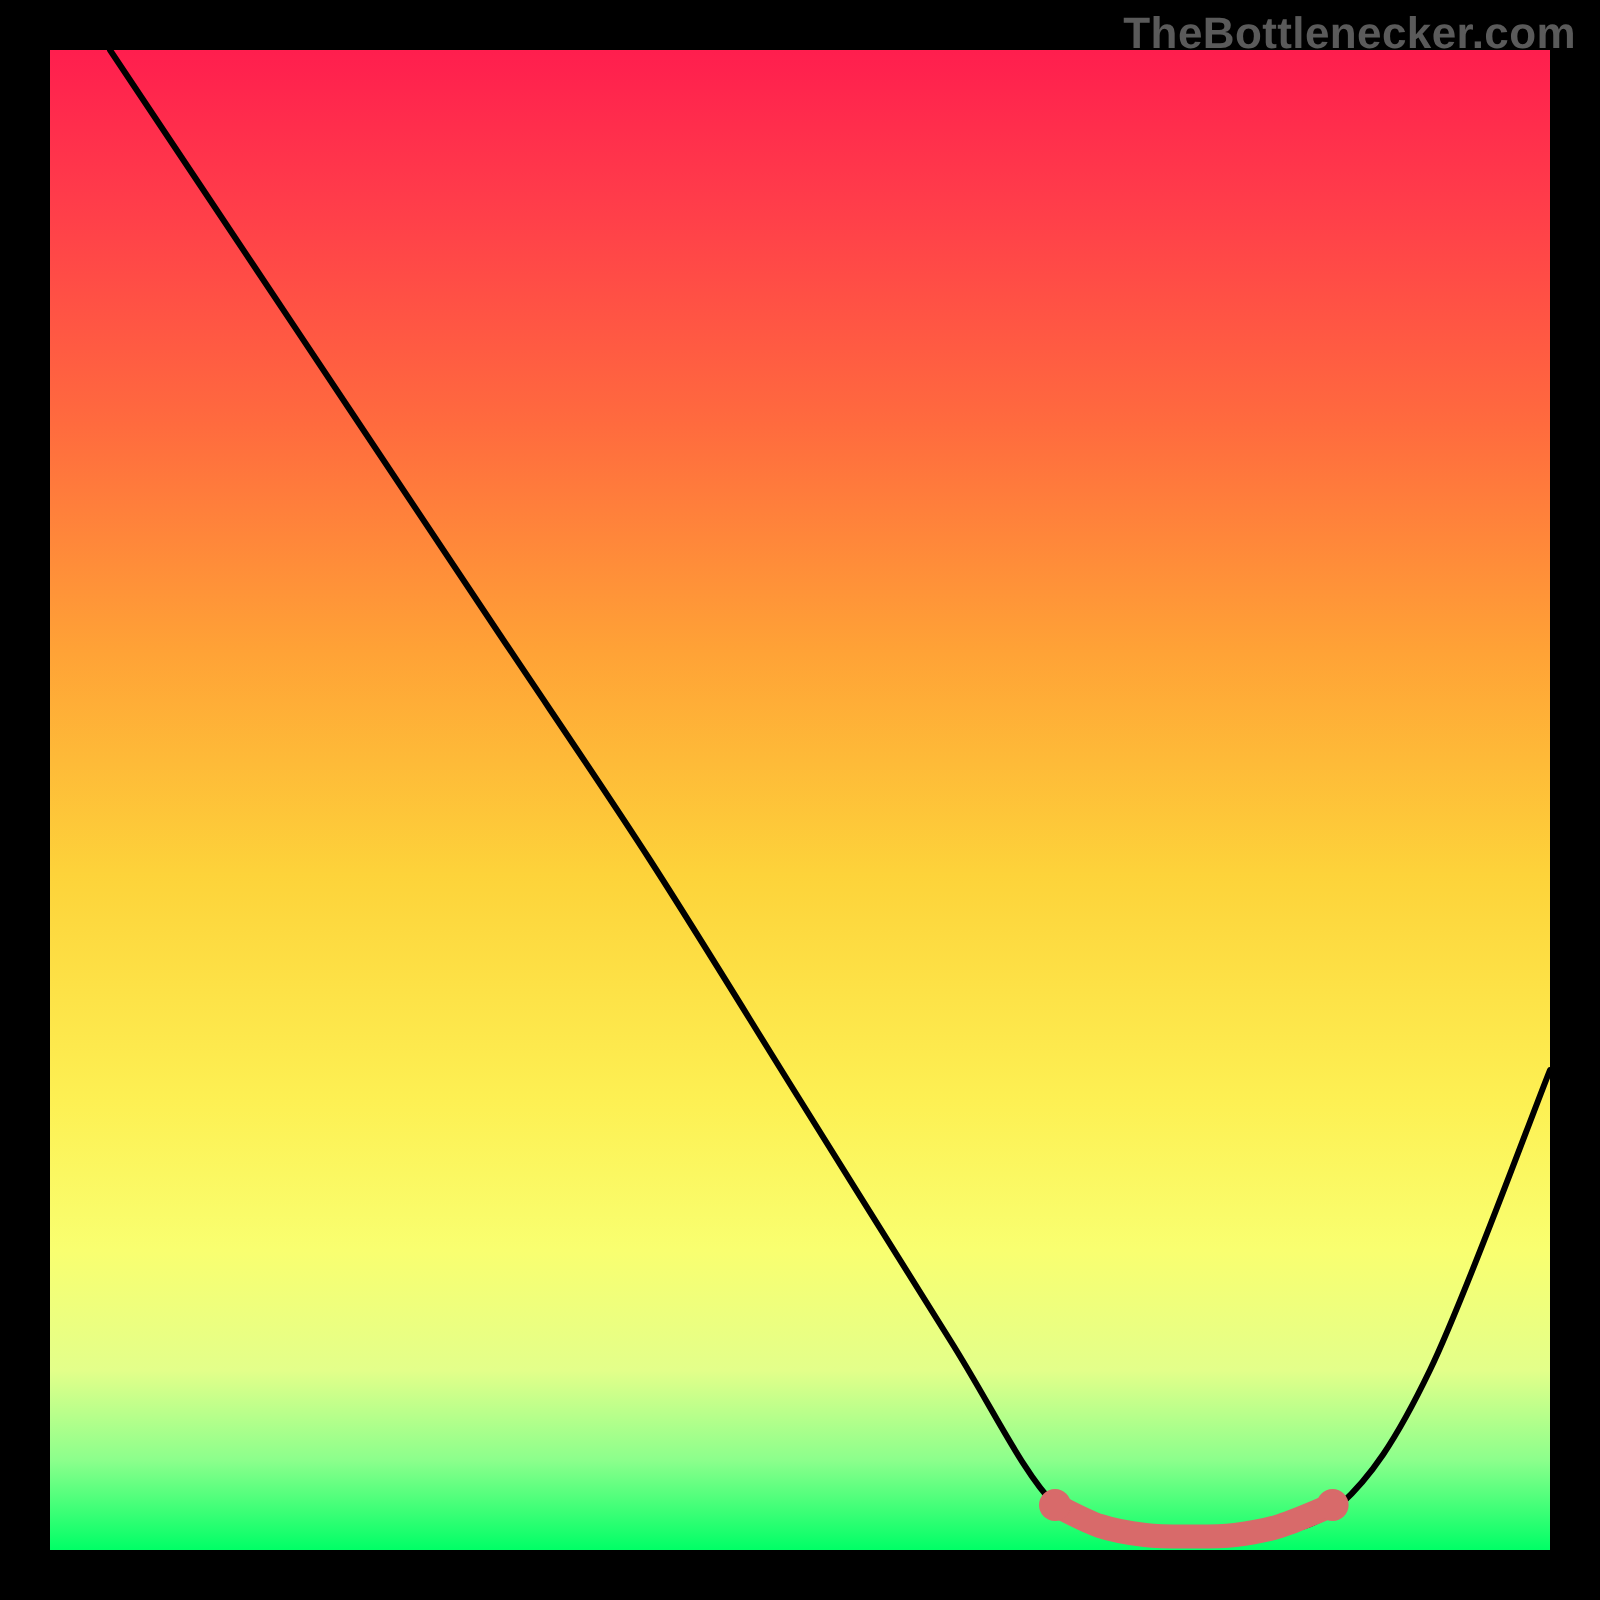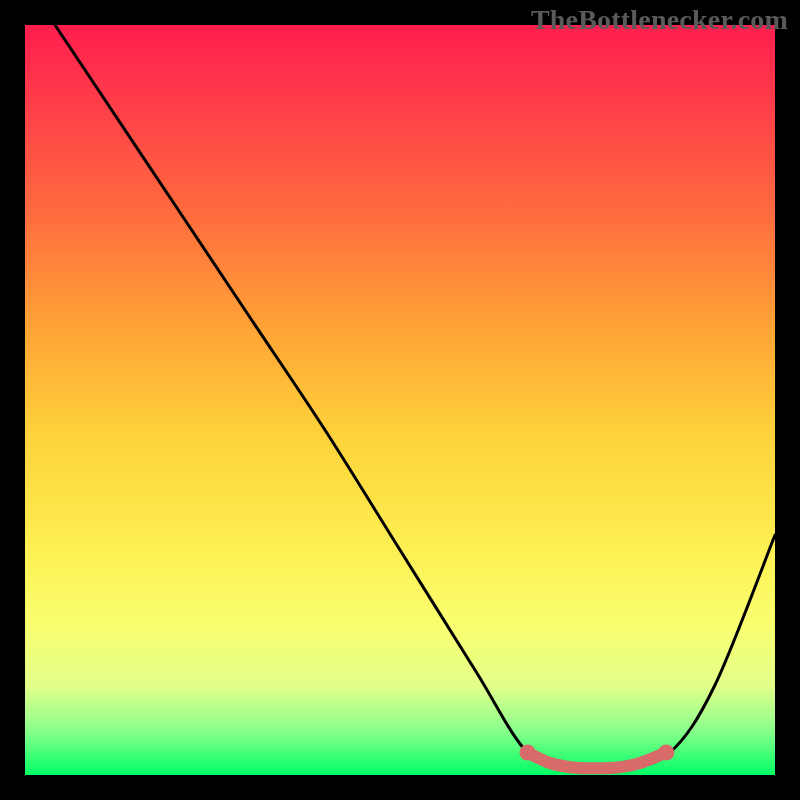--- a/index.html
+++ b/index.html
@@ -7,22 +7,22 @@
     padding: 0;
     width: 800px;
     height: 800px;
     background: #000;
     overflow: hidden;
   }
   .watermark {
     position: absolute;
     top: 4px;
     right: 12px;
-    font-family: Liberation Serif, serif;
-    font-size: 28px;
+    font-family: Liberation Sans, sans-serif;
+    font-size: 22px;
     font-weight: bold;
     color: #5a5a5a;
     letter-spacing: 0.2px;
     z-index: 10;
   }
   .frame {
     position: absolute;
     left: 25px;
     top: 25px;
     width: 750px;

